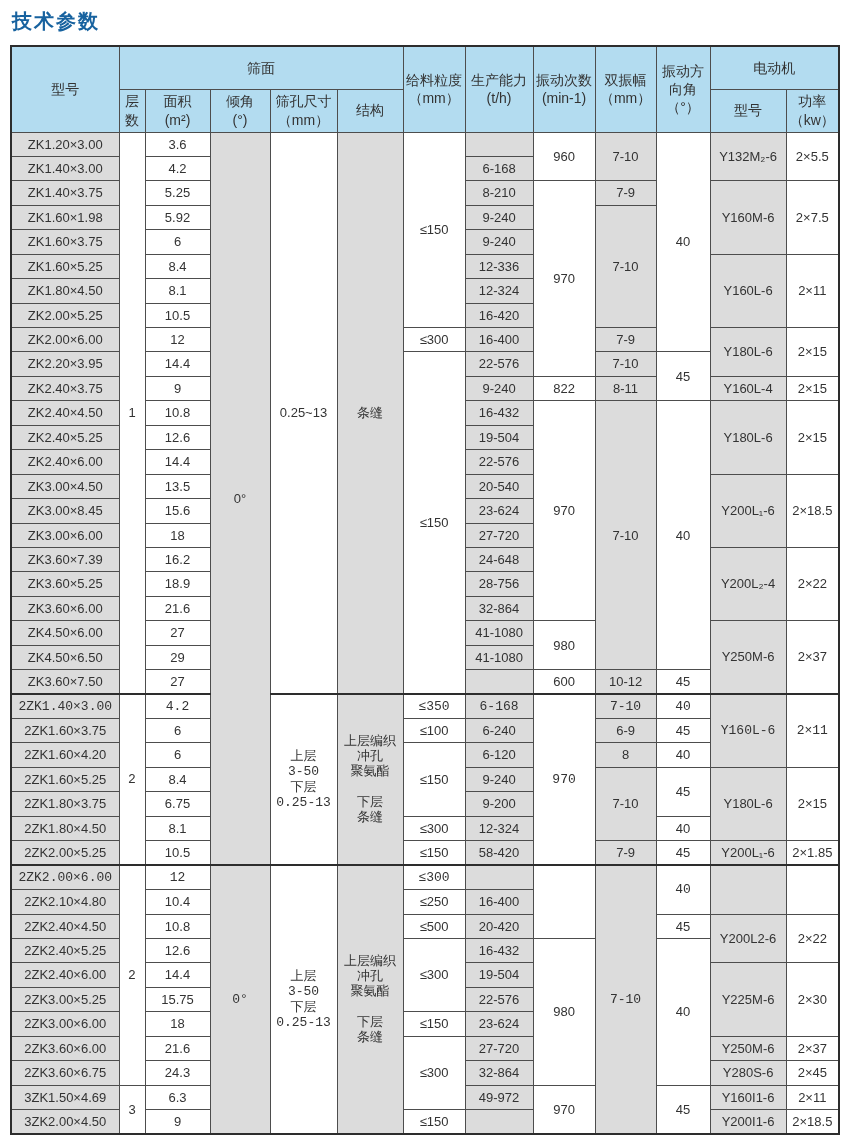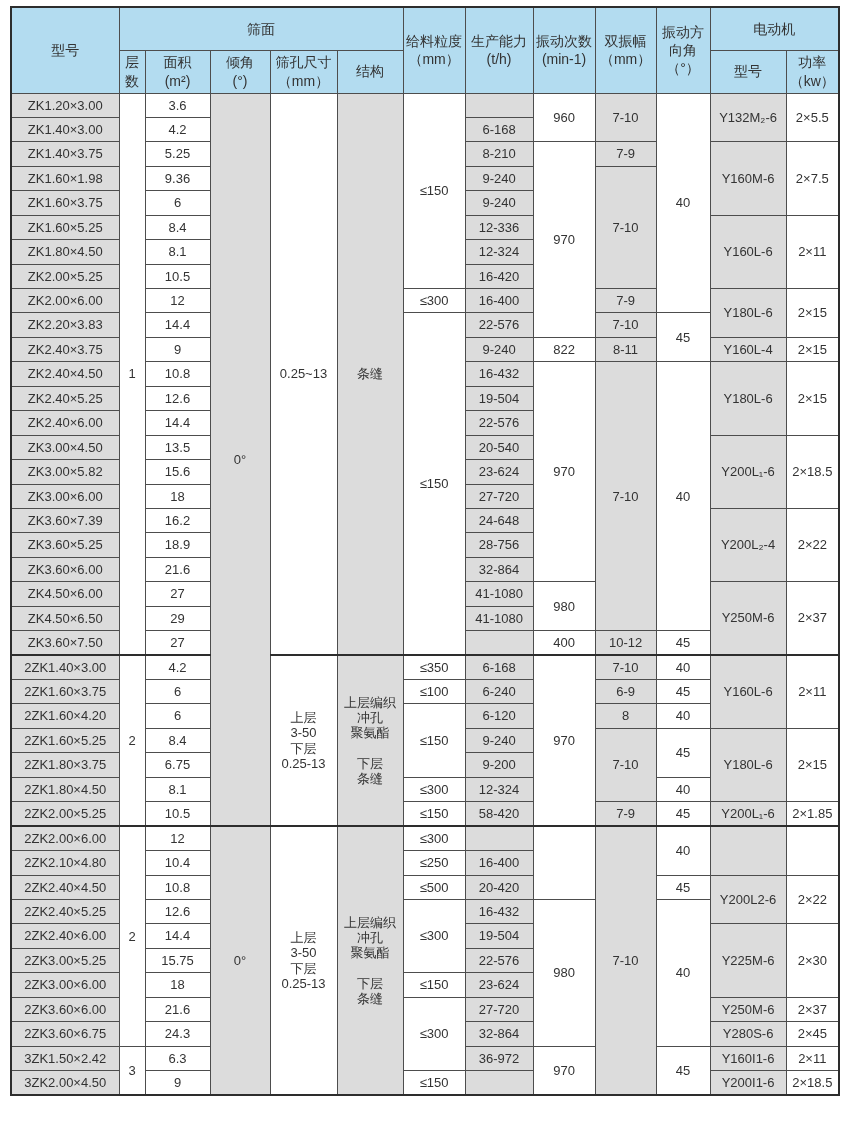--- a/index.html
+++ b/index.html
@@ -28,26 +28,27 @@
   }
   thead th{
     background:var(--header-bg);
     font-size:14px;font-weight:normal;line-height:1.3;color:#333;
   }
   thead tr{height:43px;}
   tbody tr{height:24.45px;}
   tbody td{font-size:13px;line-height:1.18;}
   td.g{background:var(--gray);}
   td.w{background:var(--white);}
-  td.sec-top{border-top:2px solid var(--frame);}
+  td.sec-top{border-top:2px solid var(--frame);font-family:Liberation Mono, monospace;}
 </style>
 </head>
 <body>
 
 <div class="page">
+  <div class="title">技术参数</div>
 
   <table class="spec">
     <colgroup>
       <col style="width:108px">
         <col style="width:26px">
         <col style="width:65px">
       <col style="width:60px">
         <col style="width:67px">
         <col style="width:66px">
       <col style="width:62px">
@@ -115,21 +116,21 @@
           <td class="g">ZK1.40×3.75</td>
           <td class="w">5.25</td>
           <td class="g">8-210</td>
           <td rowspan="8" class="w">970</td>
           <td class="g">7-9</td>
           <td rowspan="3" class="g">Y160M-6</td>
           <td rowspan="3" class="w">2×7.5</td>
         </tr>
         <tr>
           <td class="g">ZK1.60×1.98</td>
-          <td class="w">9.36</td>
+          <td class="w">5.92</td>
           <td class="g">9-240</td>
           <td rowspan="5" class="g">7-10</td>
         </tr>
         <tr>
           <td class="g">ZK1.60×3.75</td>
           <td class="w">6</td>
           <td class="g">9-240</td>
         </tr>
         <tr>
           <td class="g">ZK1.60×5.25</td>
@@ -151,21 +152,21 @@
         <tr>
           <td class="g">ZK2.00×6.00</td>
           <td class="w">12</td>
           <td class="w">≤300</td>
           <td class="g">16-400</td>
           <td class="g">7-9</td>
           <td rowspan="2" class="g">Y180L-6</td>
           <td rowspan="2" class="w">2×15</td>
         </tr>
         <tr>
-          <td class="g">ZK2.20×3.83</td>
+          <td class="g">ZK2.20×3.95</td>
           <td class="w">14.4</td>
           <td rowspan="14" class="w">≤150</td>
           <td class="g">22-576</td>
           <td class="g">7-10</td>
           <td rowspan="2" class="w">45</td>
         </tr>
         <tr>
           <td class="g">ZK2.40×3.75</td>
           <td class="w">9</td>
           <td class="g">9-240</td>
@@ -195,21 +196,21 @@
           <td class="g">22-576</td>
         </tr>
         <tr>
           <td class="g">ZK3.00×4.50</td>
           <td class="w">13.5</td>
           <td class="g">20-540</td>
           <td rowspan="3" class="g">Y200L₁-6</td>
           <td rowspan="3" class="w">2×18.5</td>
         </tr>
         <tr>
-          <td class="g">ZK3.00×5.82</td>
+          <td class="g">ZK3.00×8.45</td>
           <td class="w">15.6</td>
           <td class="g">23-624</td>
         </tr>
         <tr>
           <td class="g">ZK3.00×6.00</td>
           <td class="w">18</td>
           <td class="g">27-720</td>
         </tr>
         <tr>
           <td class="g">ZK3.60×7.39</td>
@@ -238,21 +239,21 @@
         </tr>
         <tr>
           <td class="g">ZK4.50×6.50</td>
           <td class="w">29</td>
           <td class="g">41-1080</td>
         </tr>
         <tr>
           <td class="g">ZK3.60×7.50</td>
           <td class="w">27</td>
           <td class="g"></td>
-          <td class="w">400</td>
+          <td class="w">600</td>
           <td class="g">10-12</td>
           <td class="w">45</td>
         </tr>
         <tr>
           <td class="g sec-top">2ZK1.40×3.00</td>
           <td rowspan="7" class="w sec-top">2</td>
           <td class="w sec-top">4.2</td>
           <td rowspan="7" class="w sec-top">上层
 3-50
 下层
@@ -391,24 +392,24 @@
           <td class="w">2×37</td>
         </tr>
         <tr>
           <td class="g">2ZK3.60×6.75</td>
           <td class="w">24.3</td>
           <td class="g">32-864</td>
           <td class="g">Y280S-6</td>
           <td class="w">2×45</td>
         </tr>
         <tr>
-          <td class="g">3ZK1.50×2.42</td>
+          <td class="g">3ZK1.50×4.69</td>
           <td rowspan="2" class="w">3</td>
           <td class="w">6.3</td>
-          <td class="g">36-972</td>
+          <td class="g">49-972</td>
           <td rowspan="2" class="w">970</td>
           <td rowspan="2" class="w">45</td>
           <td class="g">Y160I1-6</td>
           <td class="w">2×11</td>
         </tr>
         <tr>
           <td class="g">3ZK2.00×4.50</td>
           <td class="w">9</td>
           <td class="w">≤150</td>
           <td class="g"></td>

